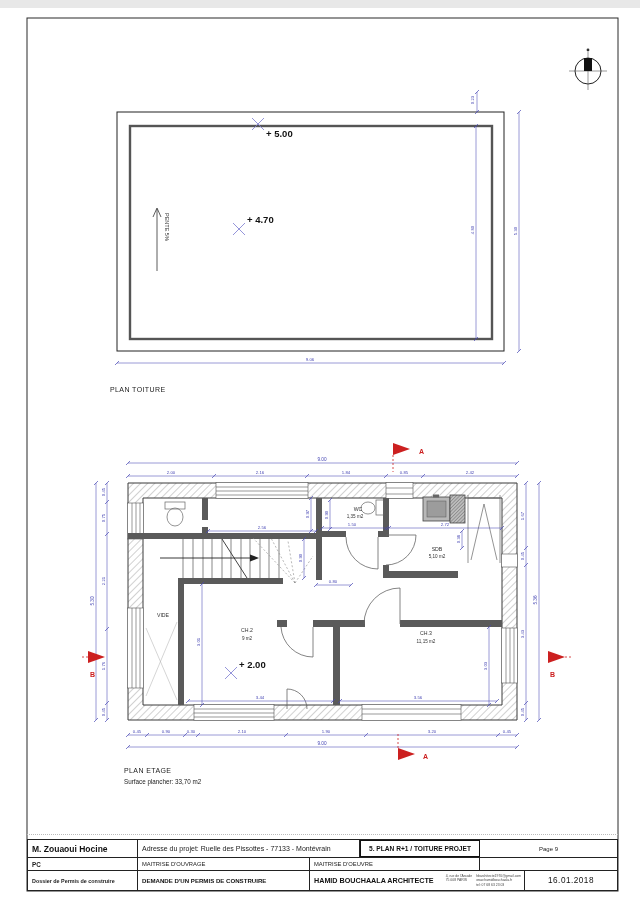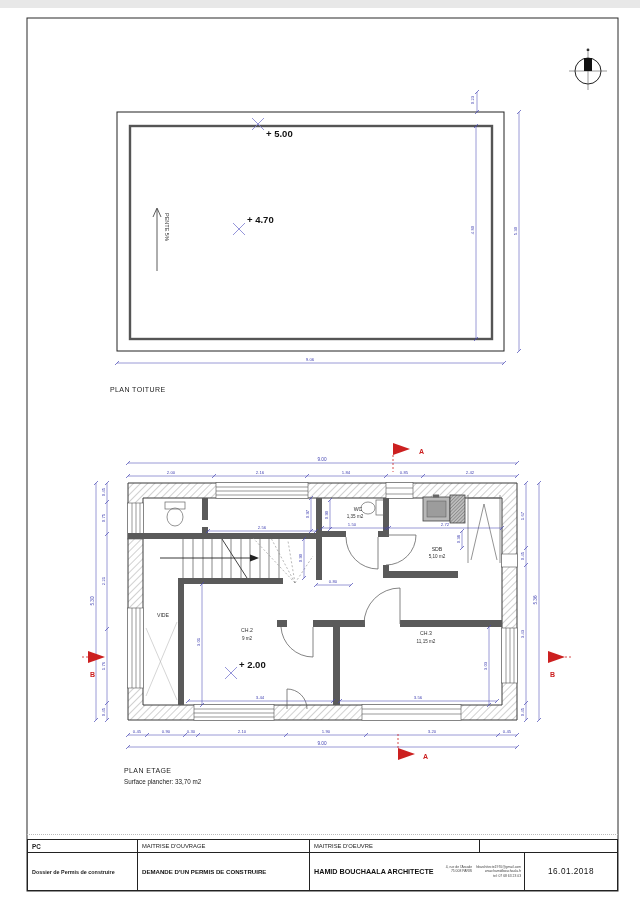--- a/index.html
+++ b/index.html
@@ -39,21 +39,21 @@
   .c-name{width:110px;font-size:8.5px;font-weight:700;color:#111;}
   .c-addr{width:222px;font-size:7px;color:#222;}
   .c-title{width:120px;font-size:6.6px;font-weight:700;color:#111;border:1.5px solid #111 !important;height:100%;}
   .c-page{flex:1;font-size:6px;color:#222;}
   .c-pc{width:110px;font-size:6.3px;font-weight:700;color:#222;}
   .c-mo{width:172px;font-size:5.8px;color:#222;}
   .c-me{width:170px;font-size:5.8px;color:#222;}
   .c-r2end{flex:1;}
   .c-dossier{width:110px;font-size:5.4px;font-weight:700;color:#222;}
   .c-demande{width:172px;font-size:6.1px;font-weight:700;color:#111;}
-  .c-arch{width:215px;font-size:7.2px;font-weight:700;color:#111;gap:12px;text-align:right;}
+  .c-arch{width:215px;font-size:7.2px;font-weight:700;color:#111;gap:12px;}
   .c-arch .contact{display:flex;gap:4px;font-weight:400;}
   .c-arch .contact div{font-size:3.4px;line-height:1.25;color:#444;}
   .c-date{flex:1;font-size:8.2px;color:#111;letter-spacing:0.5px;}
   .perforation{position:absolute;left:27px;top:826px;width:591px;border-top:1px dotted #bbb;}
 </style>
 </head>
 <body>
 
 <div class="sheet">
 
@@ -442,20 +442,26 @@
     </g>
 
     <text class="plabel" x="124" y="765">PLAN ETAGE</text>
     <text class="slabel" x="124" y="776">Surface plancher: 33,70 m2</text>
   </g>
 </svg>
 
 <div class="perforation"></div>
 
 <div class="tb">
+  <div class="row row1">
+    <div class="cell c-name">M. Zouaoui Hocine</div>
+    <div class="cell c-addr">Adresse du projet: Ruelle des Pissottes - 77133 - Montévrain</div>
+    <div class="cell c-title center">5. PLAN R+1 / TOITURE PROJET</div>
+    <div class="cell c-page center">Page 9</div>
+  </div>
   <div class="row row2">
     <div class="cell c-pc">PC</div>
     <div class="cell c-mo">MAITRISE D'OUVRAGE</div>
     <div class="cell c-me">MAITRISE D'OEUVRE</div>
     <div class="cell c-r2end"></div>
   </div>
   <div class="row row3">
     <div class="cell c-dossier">Dossier de Permis de construire</div>
     <div class="cell c-demande">DEMANDE D'UN PERMIS DE CONSTRUIRE</div>
     <div class="cell c-arch">

